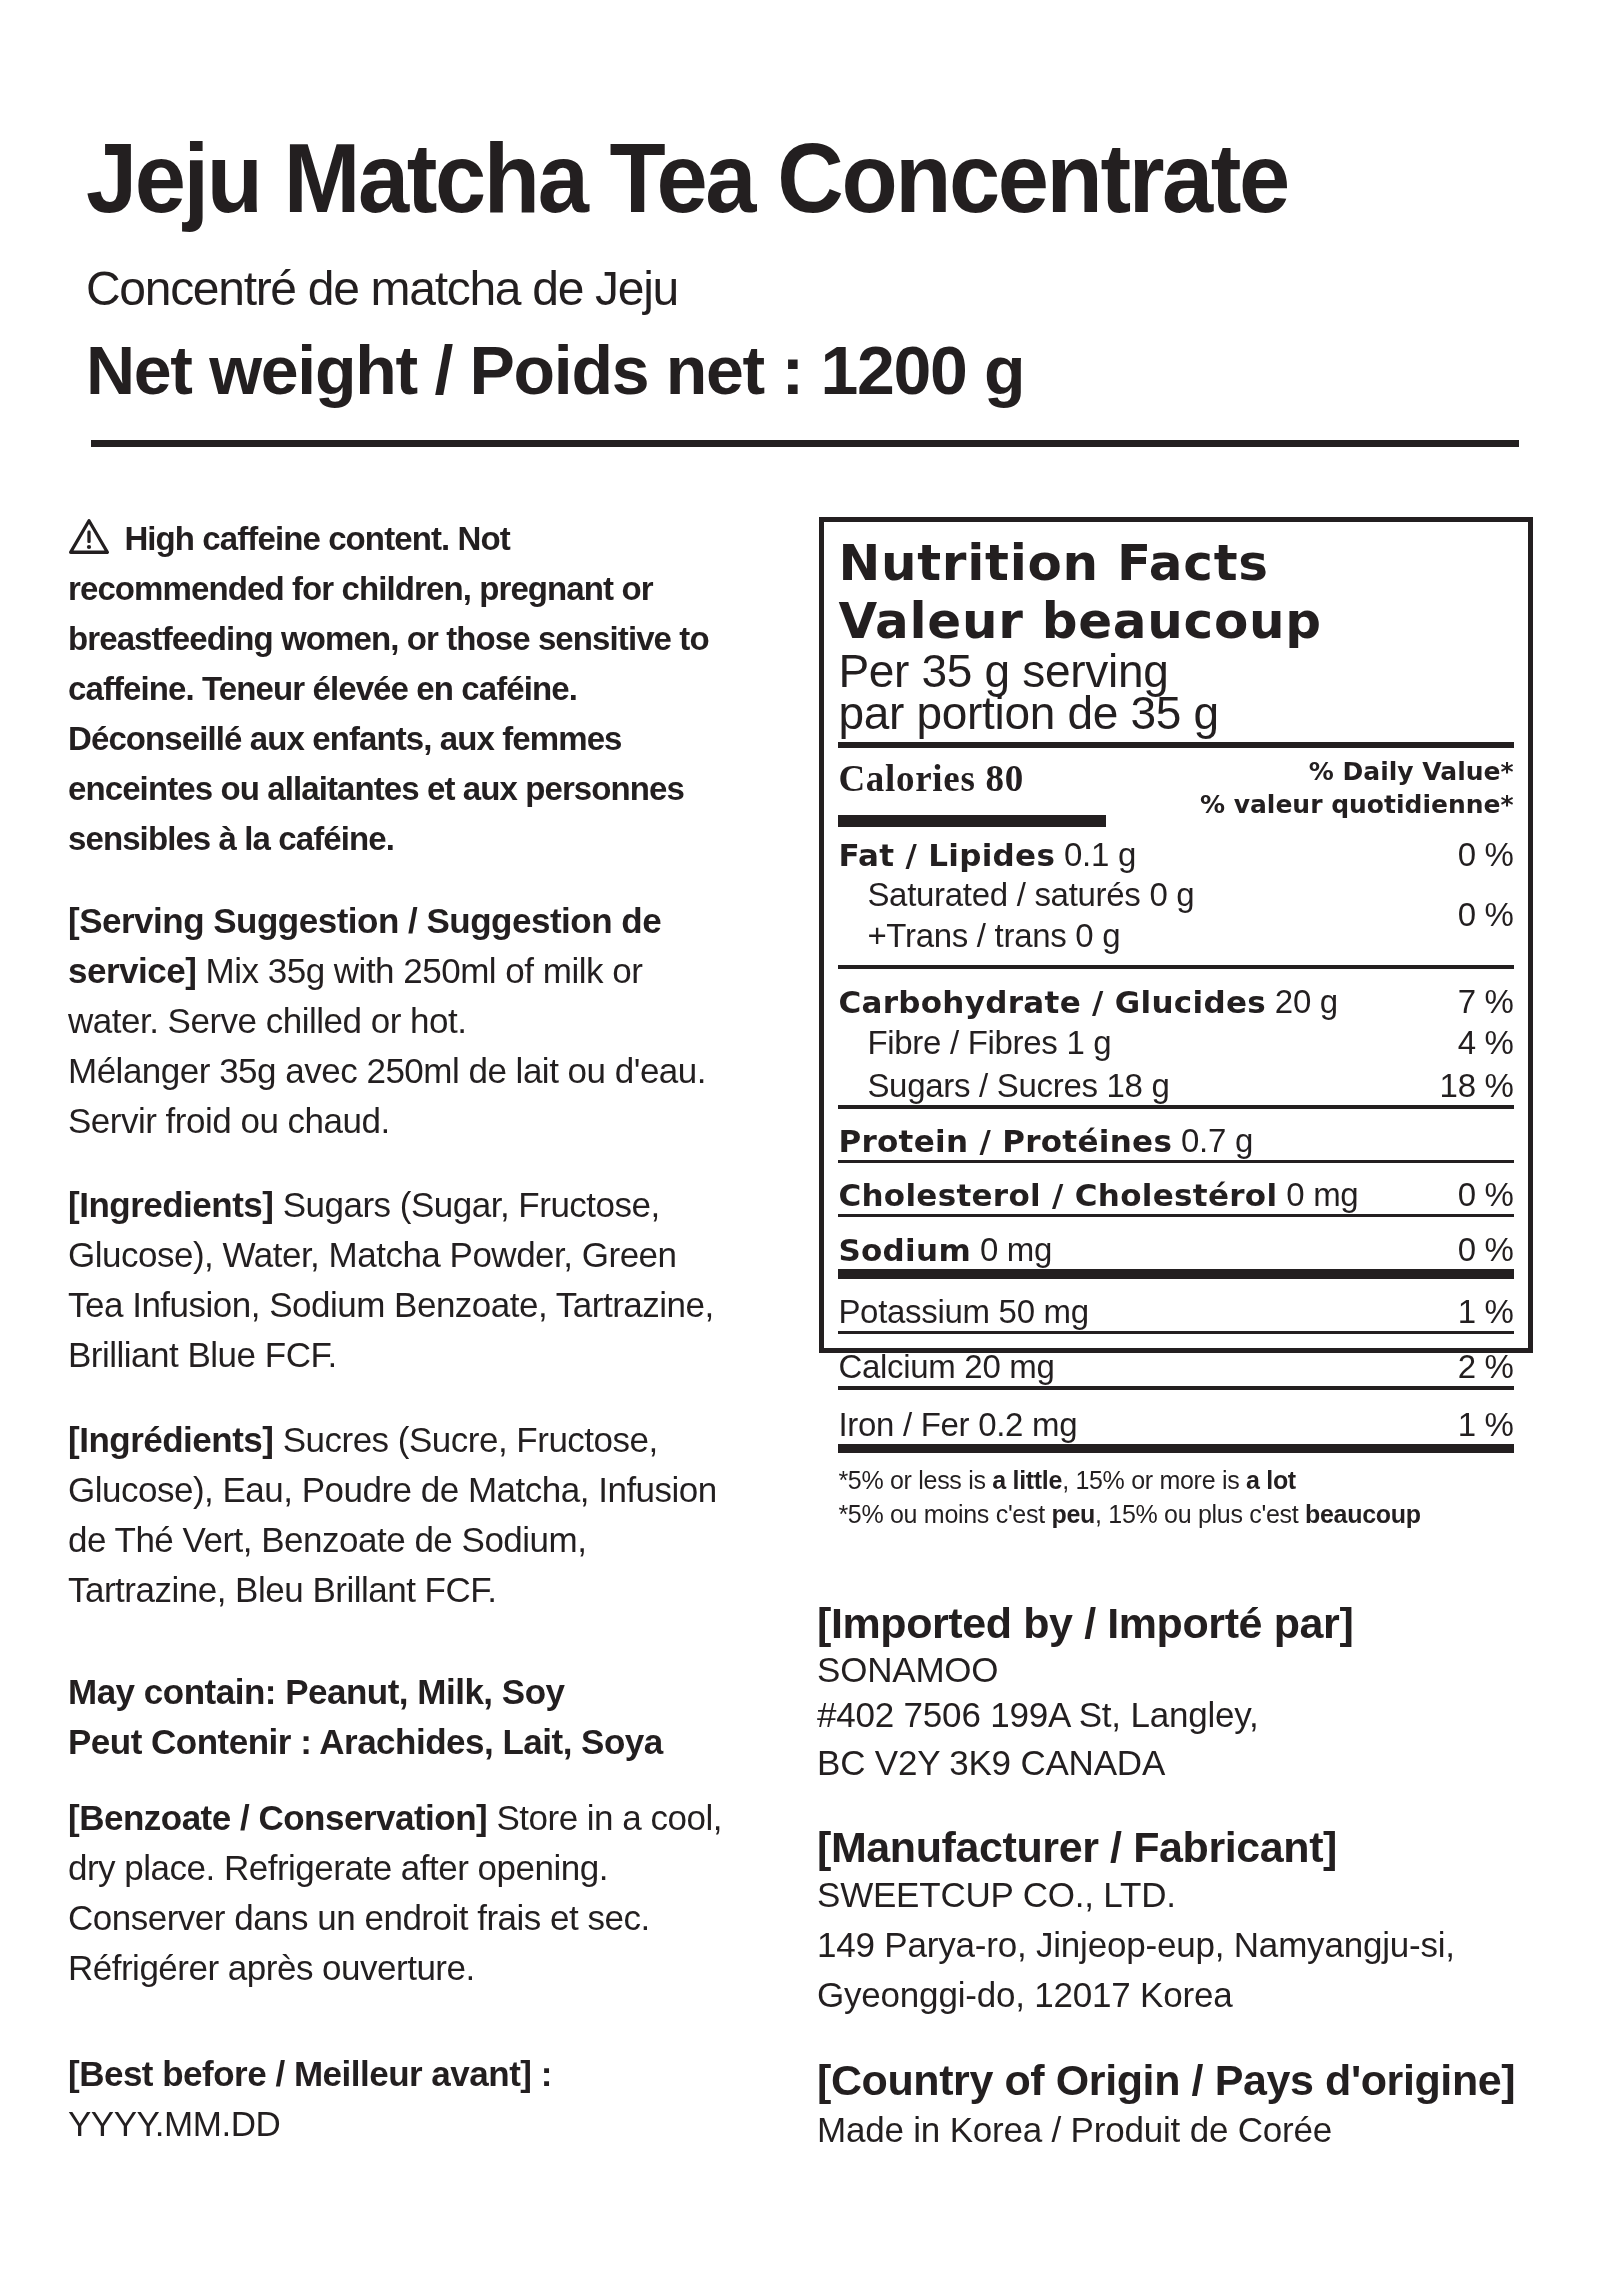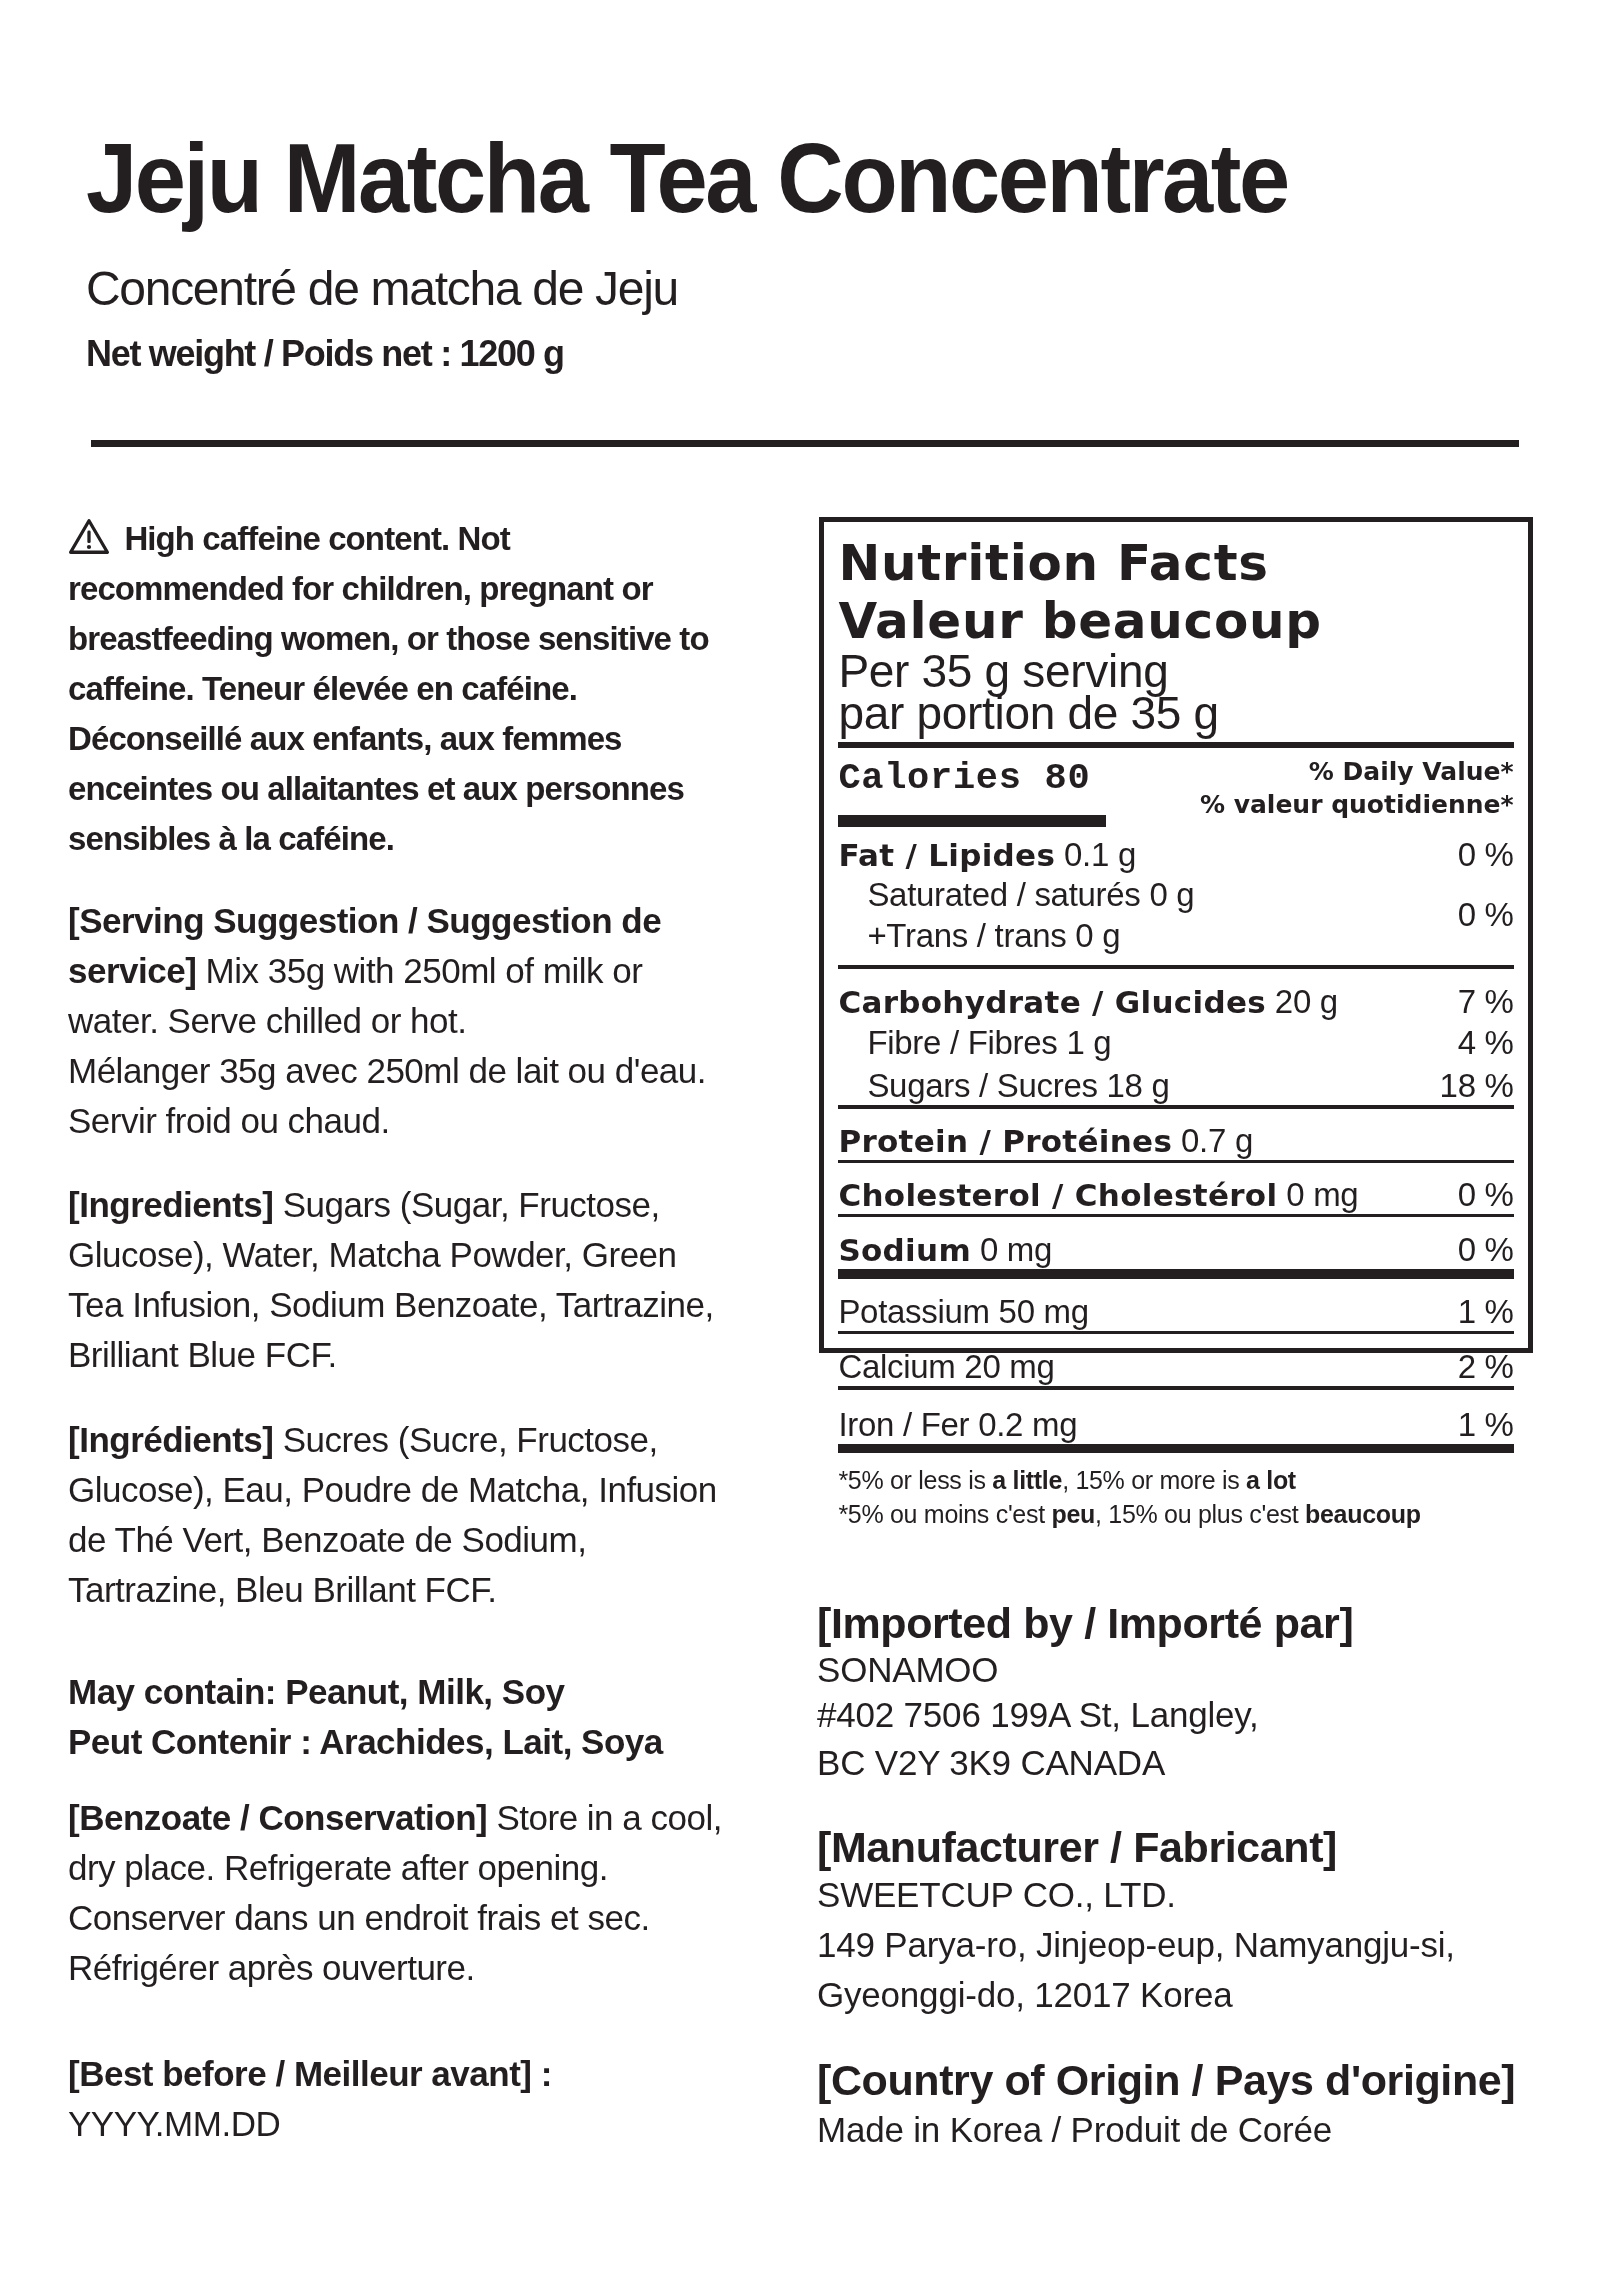--- a/index.html
+++ b/index.html
@@ -13,21 +13,21 @@
   #title {
     left: 86px; top: 128px; font-size: 99px; font-weight: 700;
     letter-spacing: -2.6px; line-height: 1; white-space: nowrap;
     transform: scaleX(0.93); transform-origin: left top;
   }
   #subtitle {
     left: 86px; top: 265px; font-size: 48px; font-weight: 400;
     letter-spacing: -1.3px; line-height: 1; white-space: nowrap;
   }
   #netweight {
-    left: 86px; top: 336px; font-size: 36px; font-weight: 700;
+    left: 86px; top: 336px; font-size: 68px; font-weight: 700;
     letter-spacing: -1.3px; line-height: 1; white-space: nowrap;
   }
   #top-rule { left: 91px; top: 440px; width: 1428px; height: 7.2px; background: #231f20; }
 
   
   .left-col { left: 68px; width: 707px; }
   .para { font-size: 35px; line-height: 50px; letter-spacing: -0.5px; }
   .para b { font-weight: 700; }
   .warn { font-weight: 700; font-size: 33px; line-height: 50px; letter-spacing: -0.9px; }
   .warn-icon { display: inline-block; width: 42px; height: 37px; vertical-align: -5.2px; margin-right: 14.4px; }
@@ -46,21 +46,21 @@
   .nf-bar-thick { height: 5.9px; background: #231f20; }
   .nf-bar-heavy { height: 9.8px; background: #231f20; }
   .nf-bar-thin { height: 3.3px; background: #231f20; }
   .nf-row {
     display: flex; justify-content: space-between; align-items: flex-end;
     font-size: 33px; letter-spacing: -0.3px; white-space: nowrap;
   }
   .nf-row .lbl b { font-family: "DejaVu Sans", sans-serif; font-weight: 700; font-size: 31px; letter-spacing: 0.3px; }
   .nf-row .pct { text-align: right; }
   .sub { padding-left: 29px; }
-  .cal-big { font-family: Liberation Mono, monospace; font-weight: 700; font-size: 37px; letter-spacing: 0.7px; }
+  .cal-big { font-family: Liberation Serif, serif; font-weight: 700; font-size: 37px; letter-spacing: 0.7px; }
   .dv-head { text-align: right; font-family: "DejaVu Sans", sans-serif; font-weight: 700; font-size: 25px; line-height: 33px; }
   .footnote { font-size: 25px; line-height: 34px; letter-spacing: -0.3px; white-space: nowrap; }
   .footnote b { font-weight: 700; }
 
   
   .right-col { left: 817px; width: 720px; }
   .info-head { font-weight: 700; font-size: 43px; line-height: 46px; letter-spacing: -0.4px; }
   .info-line { font-size: 35px; line-height: 46px; letter-spacing: -0.2px; white-space: nowrap; }
 </style>
 </head>

